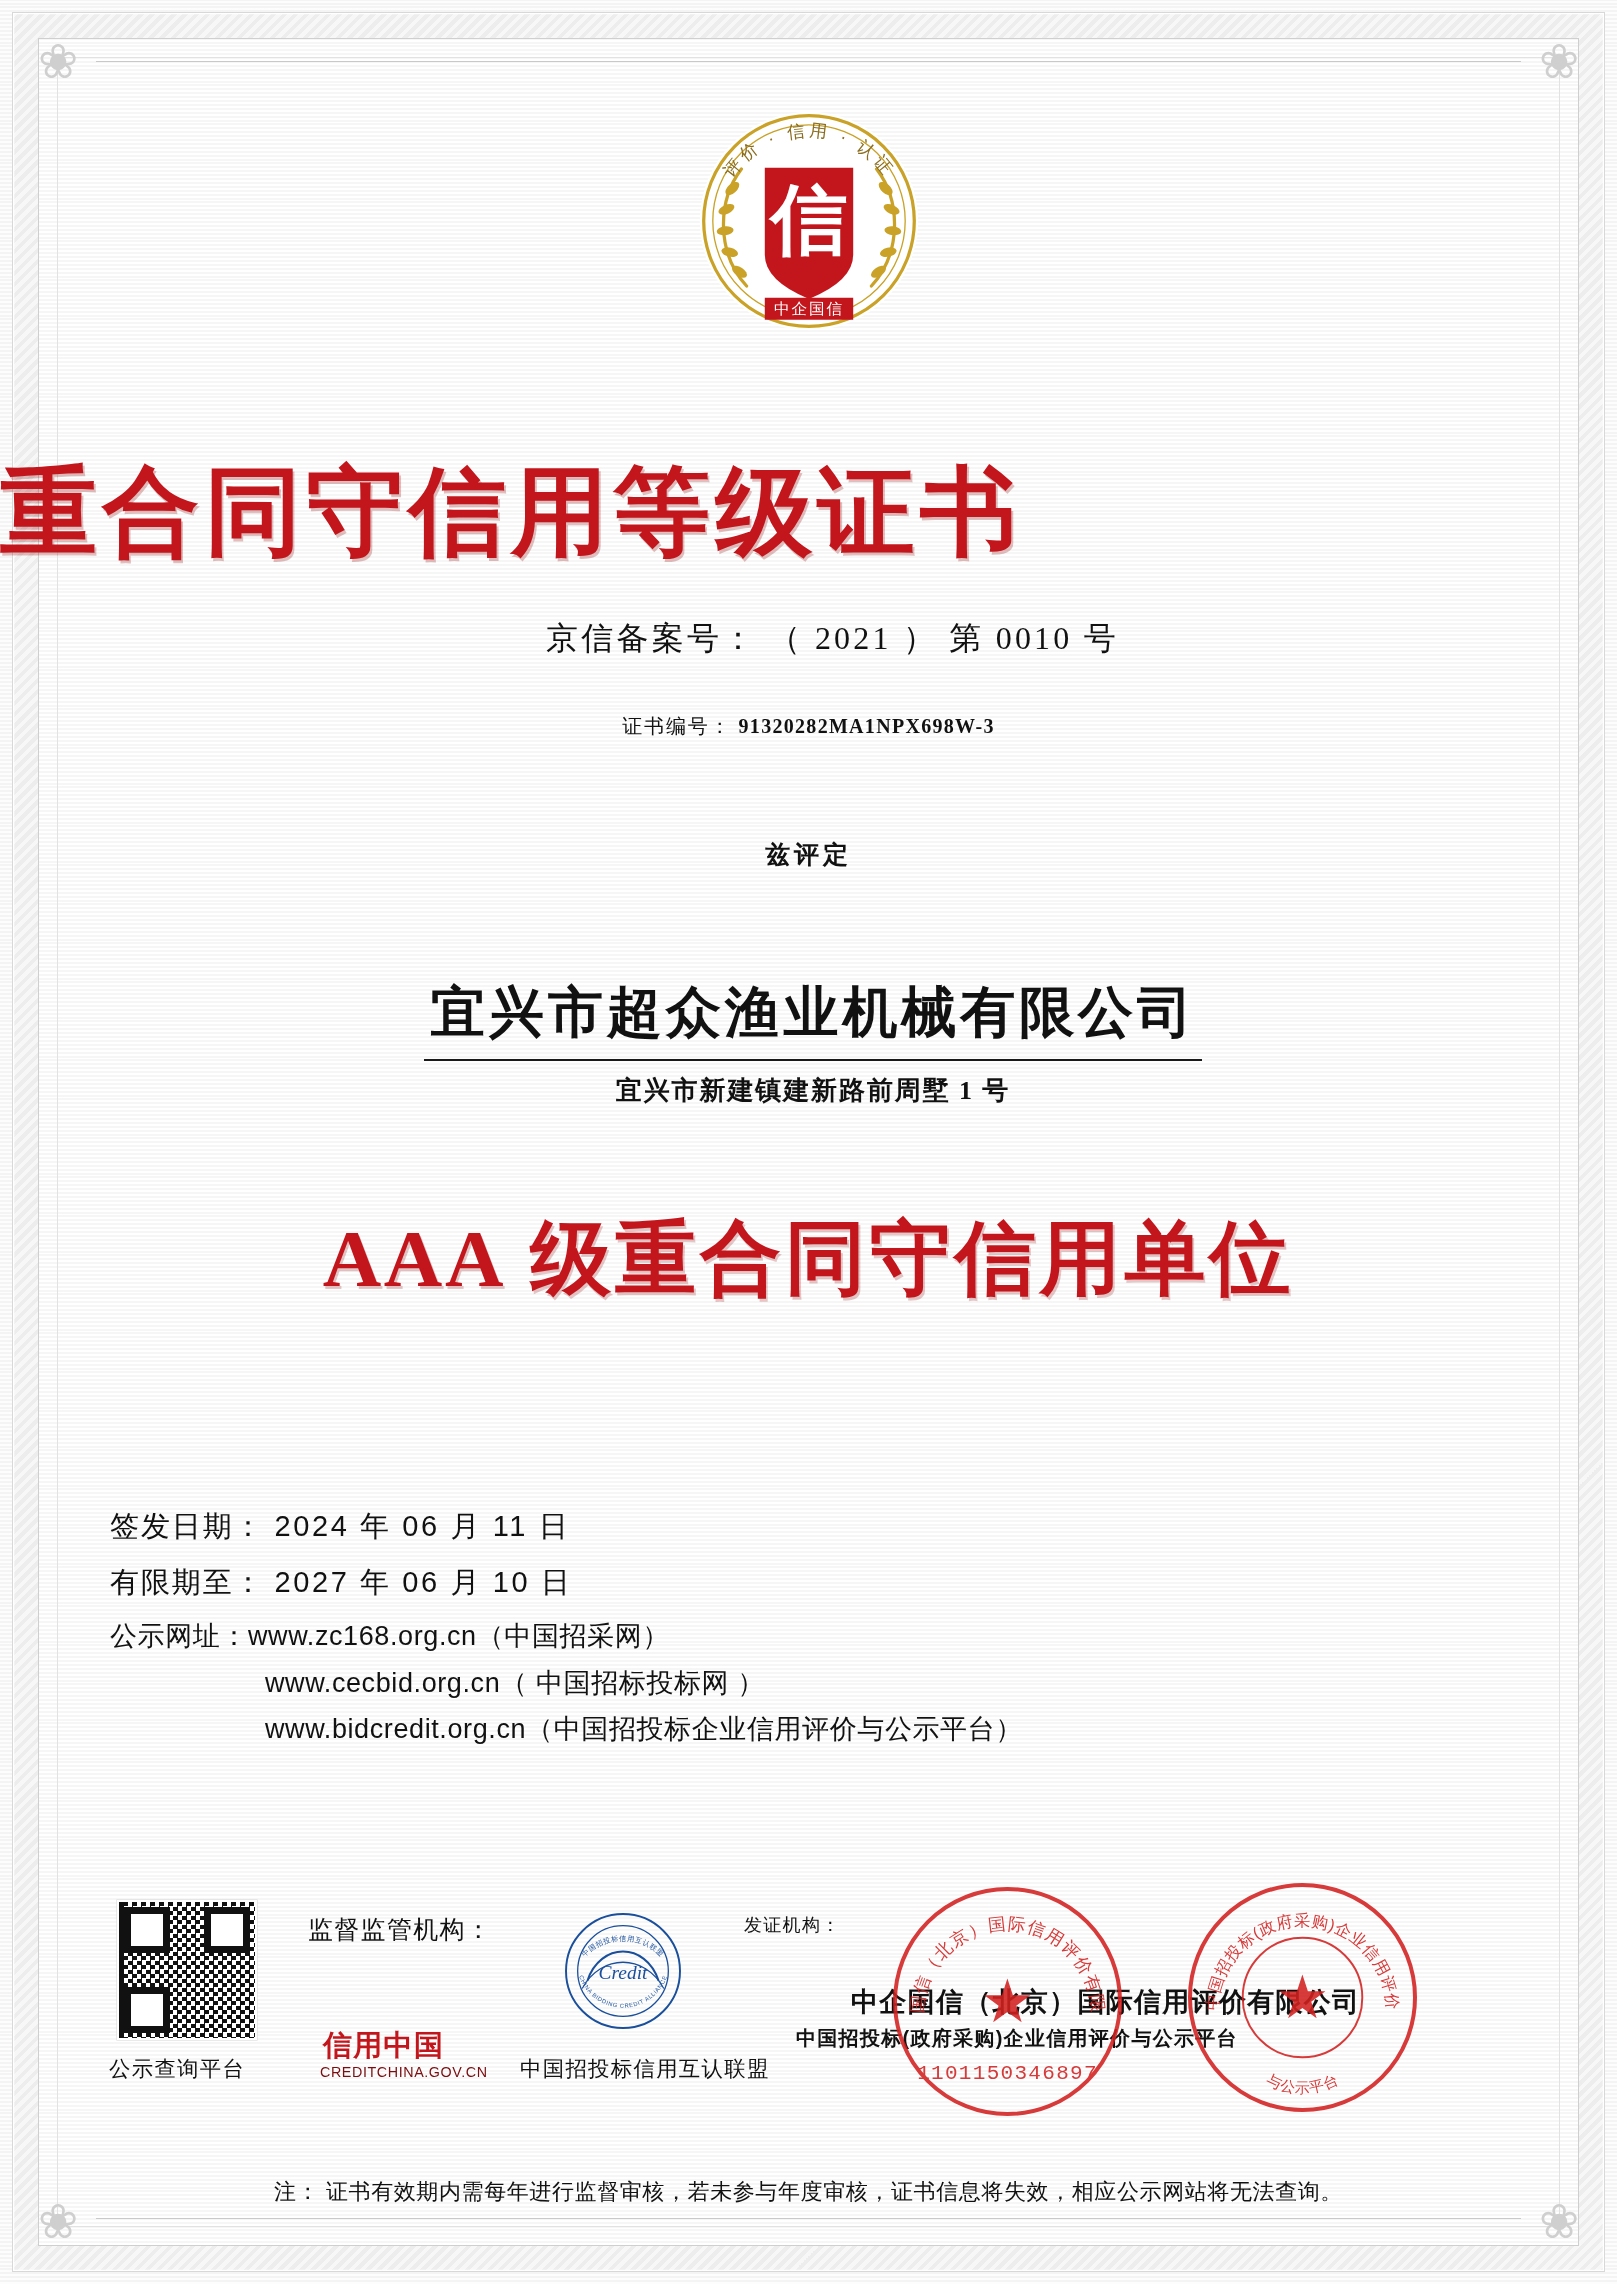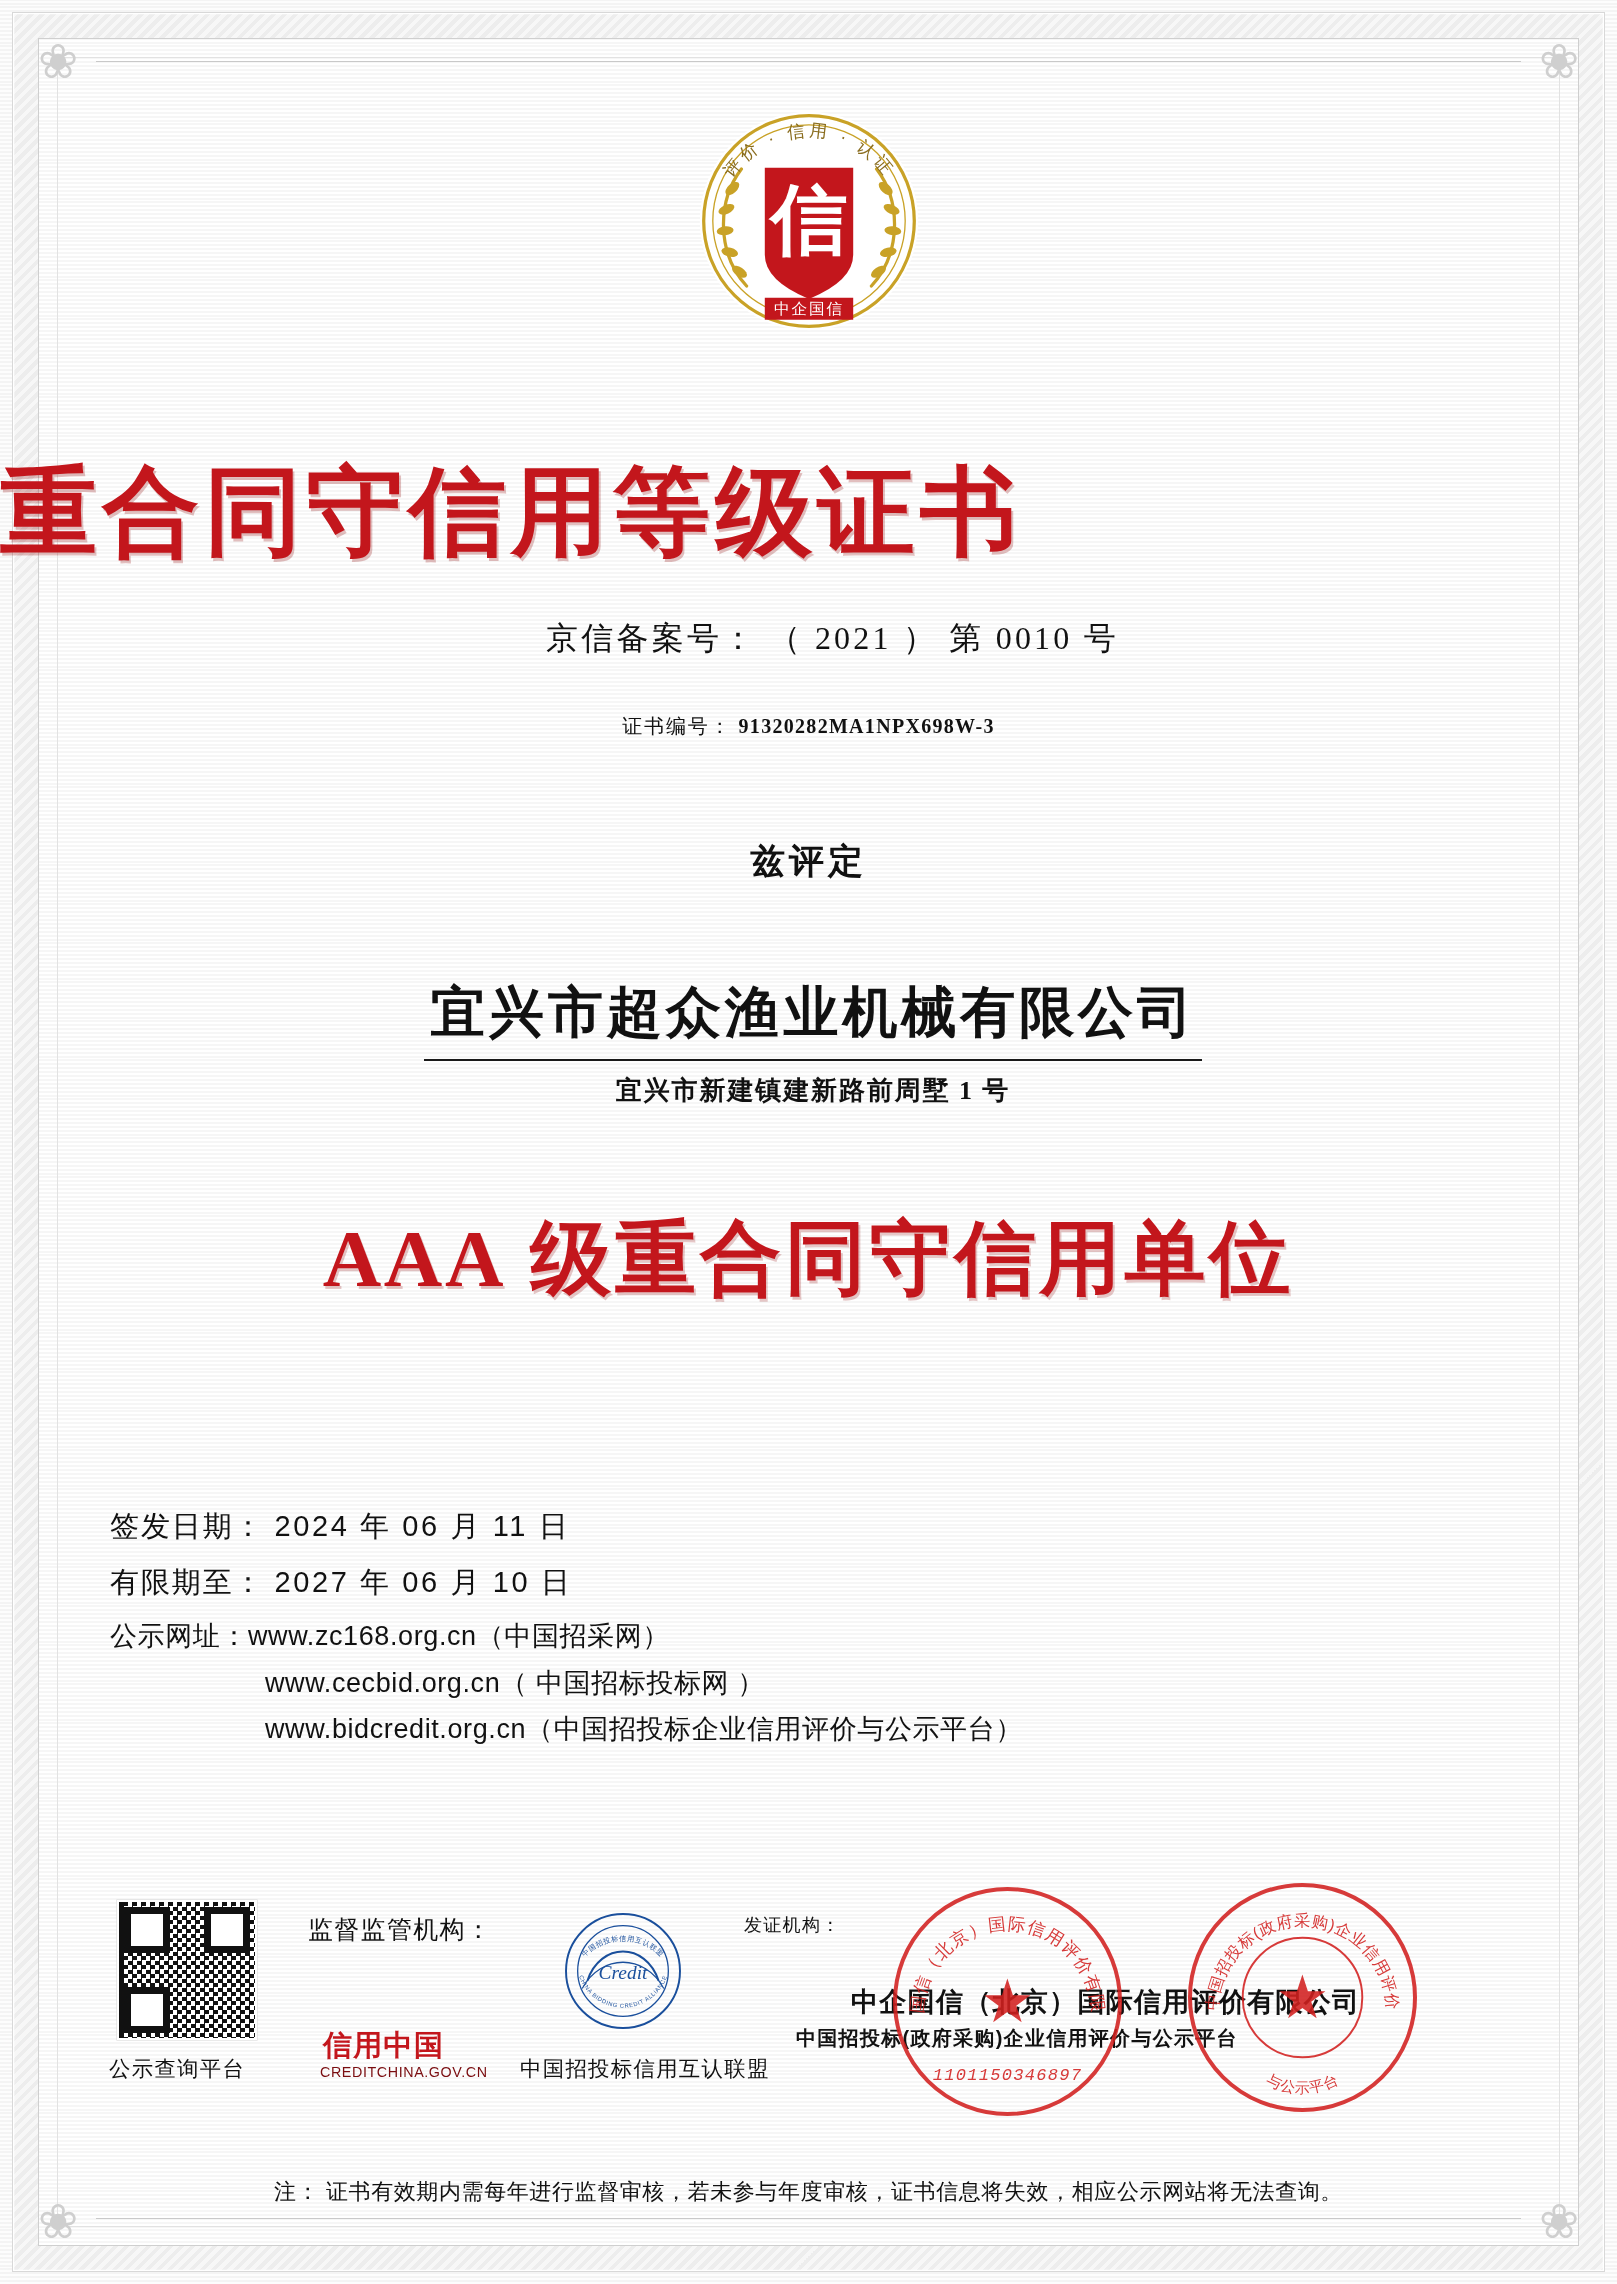--- a/index.html
+++ b/index.html
@@ -136,21 +136,21 @@
     letter-spacing: 1.3px;
   }
 
   .hereby {
     position: absolute;
     top: 838px;
     left: 0; right: 0;
     text-align: center;
     font-family: "Liberation Serif", serif;
     font-weight: bold;
-    font-size: 35px;
+    font-size: 25px;
     letter-spacing: 3.9px;
     color: #111;
   }
 
   .company-block {
     position: absolute;
     top: 955px;
     left: 9px; right: 0;
     text-align: center;
     margin-top: 21px;
@@ -345,25 +345,24 @@
     line-height: 1;
     color: #d2201f;
   }
   .seal svg { position: absolute; left: 0; top: 0; }
   .seal-number {
     position: absolute;
     left: 50%;
     bottom: 27px;
     transform: translateX(-50%);
     font-family: "Liberation Mono", monospace;
-    font-size: 17px;
+    font-size: 21px;
     letter-spacing: 1.3px;
     color: #d2201f;
     white-space: nowrap;
-    font-style: italic;
   }
 
   .note {
     position: absolute;
     left: 0; right: 0;
     bottom: 77px;
     text-align: center;
     font-size: 22px;
     letter-spacing: 0.6px;
     color: #111;

